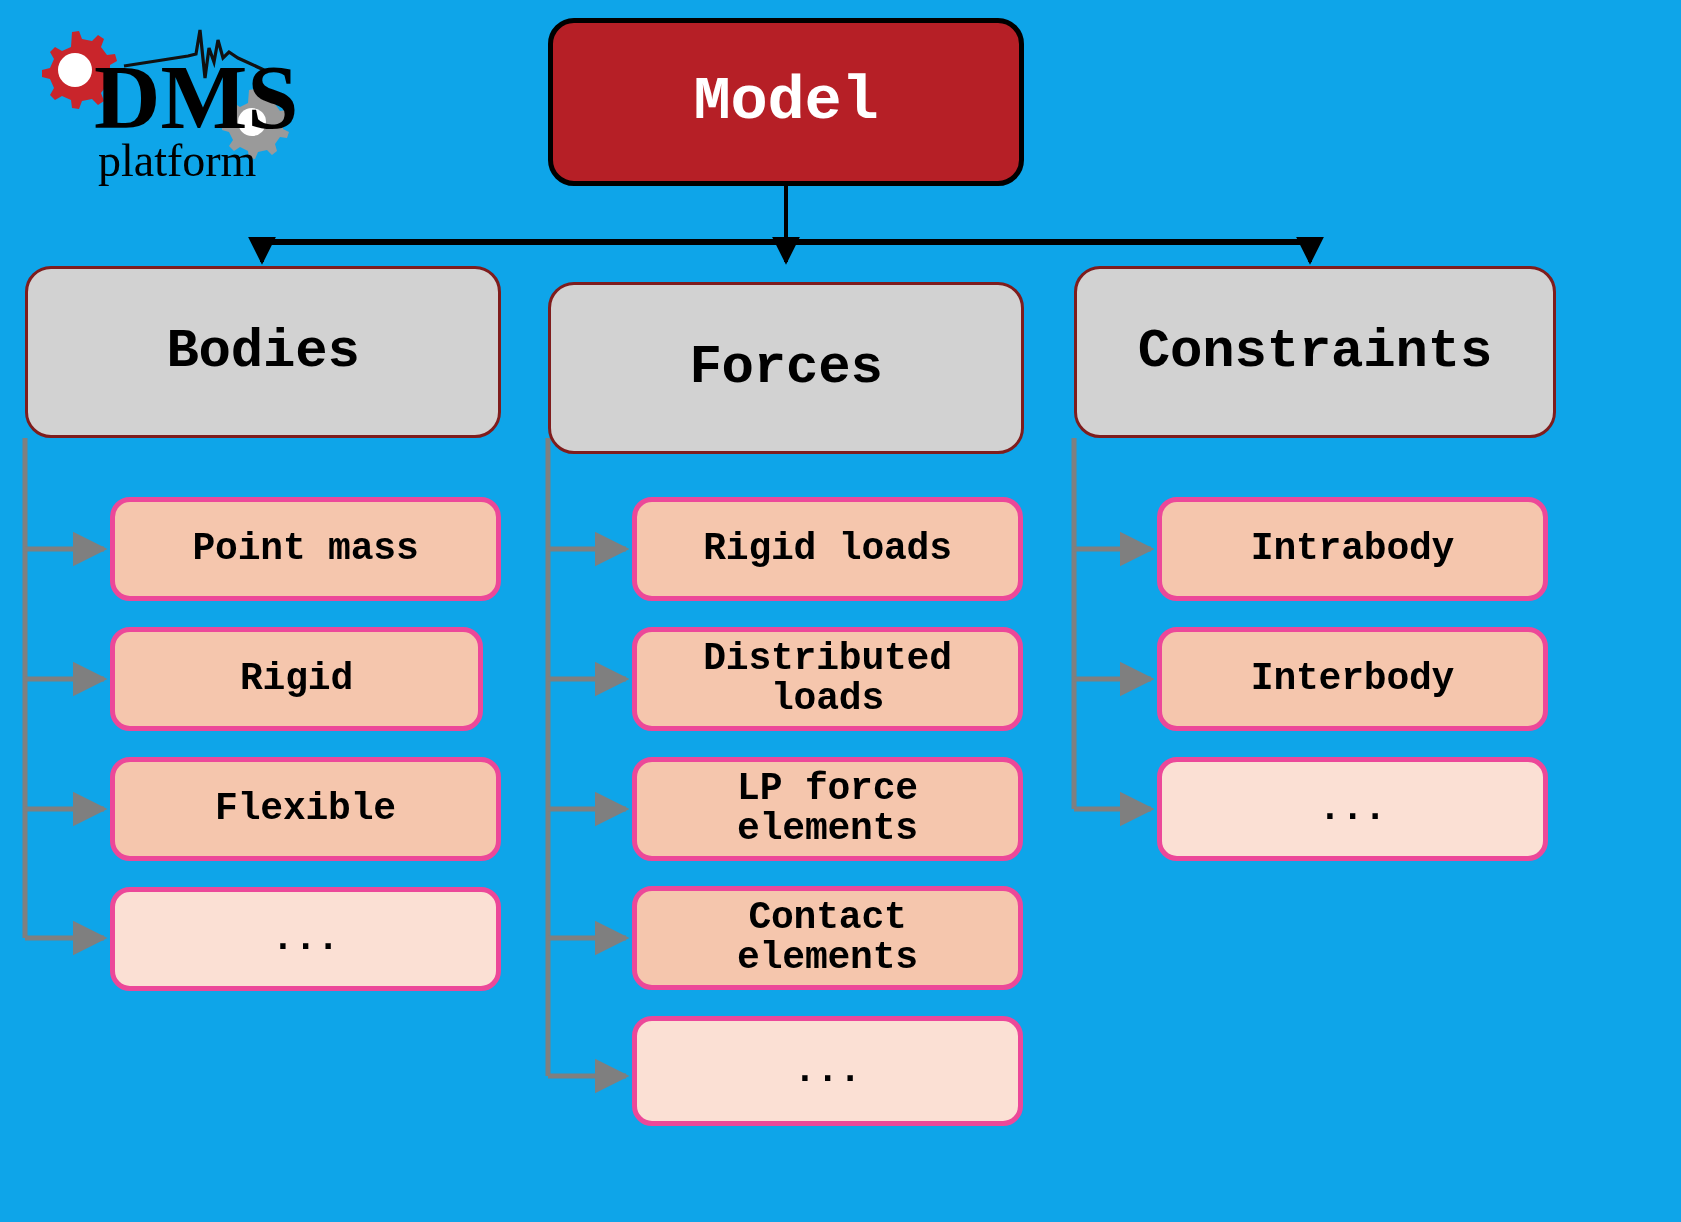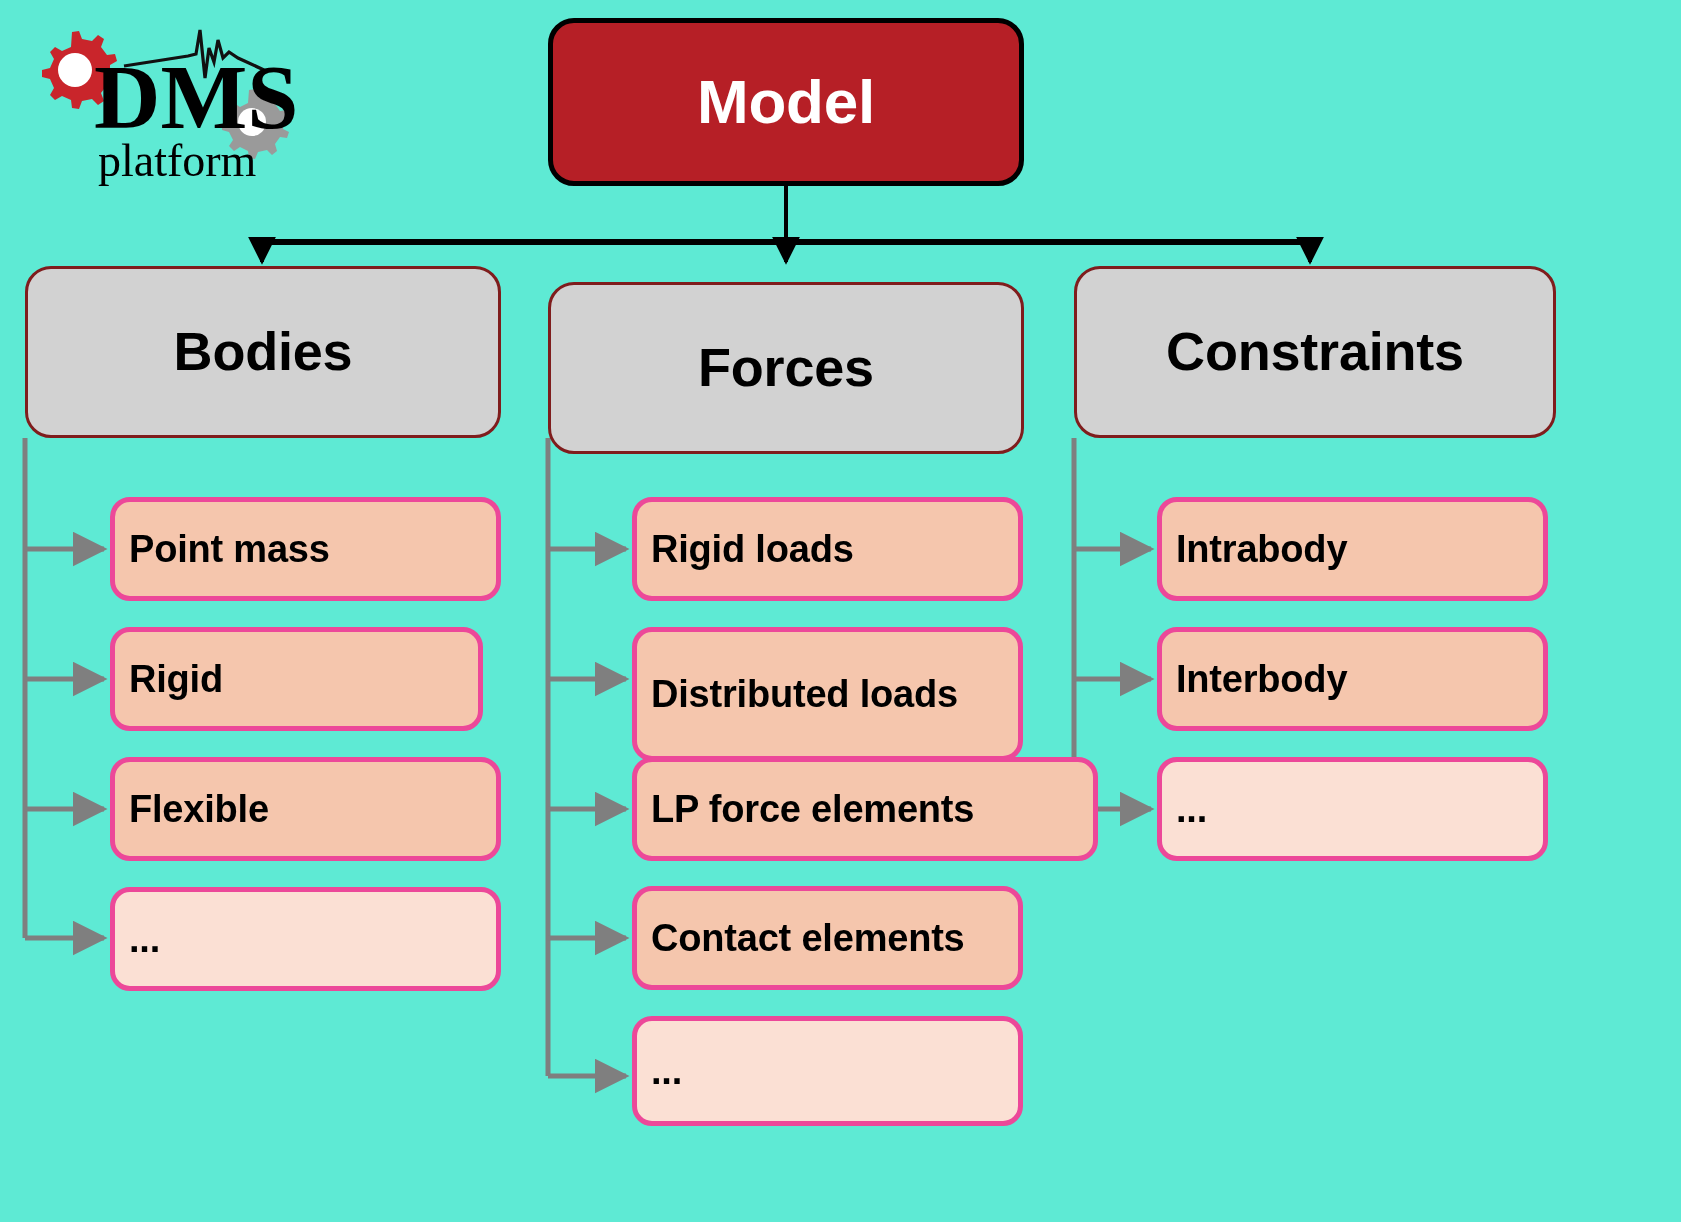--- a/index.html
+++ b/index.html
@@ -7,45 +7,47 @@
     padding: 0;
     background: #ffffff;
   }
   body {
     font-family: "Liberation Sans", sans-serif;
   }
   #stage {
     position: relative;
     width: 1681px;
     height: 1222px;
-    background: #5eead4;
+    background: #0ea5e9;
     overflow: hidden;
   }
 
   
   #logo {
     position: absolute;
     left: 28px;
     top: 18px;
     width: 300px;
     height: 170px;
   }
   #logo svg { display: block; }
 
   
   .node {
     position: absolute;
     box-sizing: border-box;
     display: flex;
     align-items: center;
     justify-content: center;
+    text-align: center;
     color: #000000;
     font-weight: bold;
     line-height: 1.06;
     letter-spacing: -0.2px;
+    font-family: Liberation Mono, monospace;
   }
 
   .node.root {
     background: #B61F26;
     border: 5px solid #000000;
     border-radius: 26px;
     color: #ffffff;
     font-size: 62px;
   }
 
@@ -177,24 +179,24 @@
   <div class="node leaf" style="left:110px; top:757px; width:391px; height:104px;">
     <span class="label">Flexible</span>
   </div>
   <div class="node leaf ellipsis" style="left:110px; top:887px; width:391px; height:104px;">
     <span class="label">...</span>
   </div>
 
   <div class="node leaf" style="left:632px; top:497px; width:391px; height:104px;">
     <span class="label">Rigid loads</span>
   </div>
-  <div class="node leaf" style="left:632px; top:627px; width:391px; height:134px;">
+  <div class="node leaf" style="left:632px; top:627px; width:391px; height:104px;">
     <span class="label">Distributed loads</span>
   </div>
-  <div class="node leaf" style="left:632px; top:757px; width:466px; height:104px;">
+  <div class="node leaf" style="left:632px; top:757px; width:391px; height:104px;">
     <span class="label">LP force elements</span>
   </div>
   <div class="node leaf" style="left:632px; top:886px; width:391px; height:104px;">
     <span class="label">Contact elements</span>
   </div>
   <div class="node leaf ellipsis" style="left:632px; top:1016px; width:391px; height:110px;">
     <span class="label">...</span>
   </div>
 
   <div class="node leaf" style="left:1157px; top:497px; width:391px; height:104px;">

